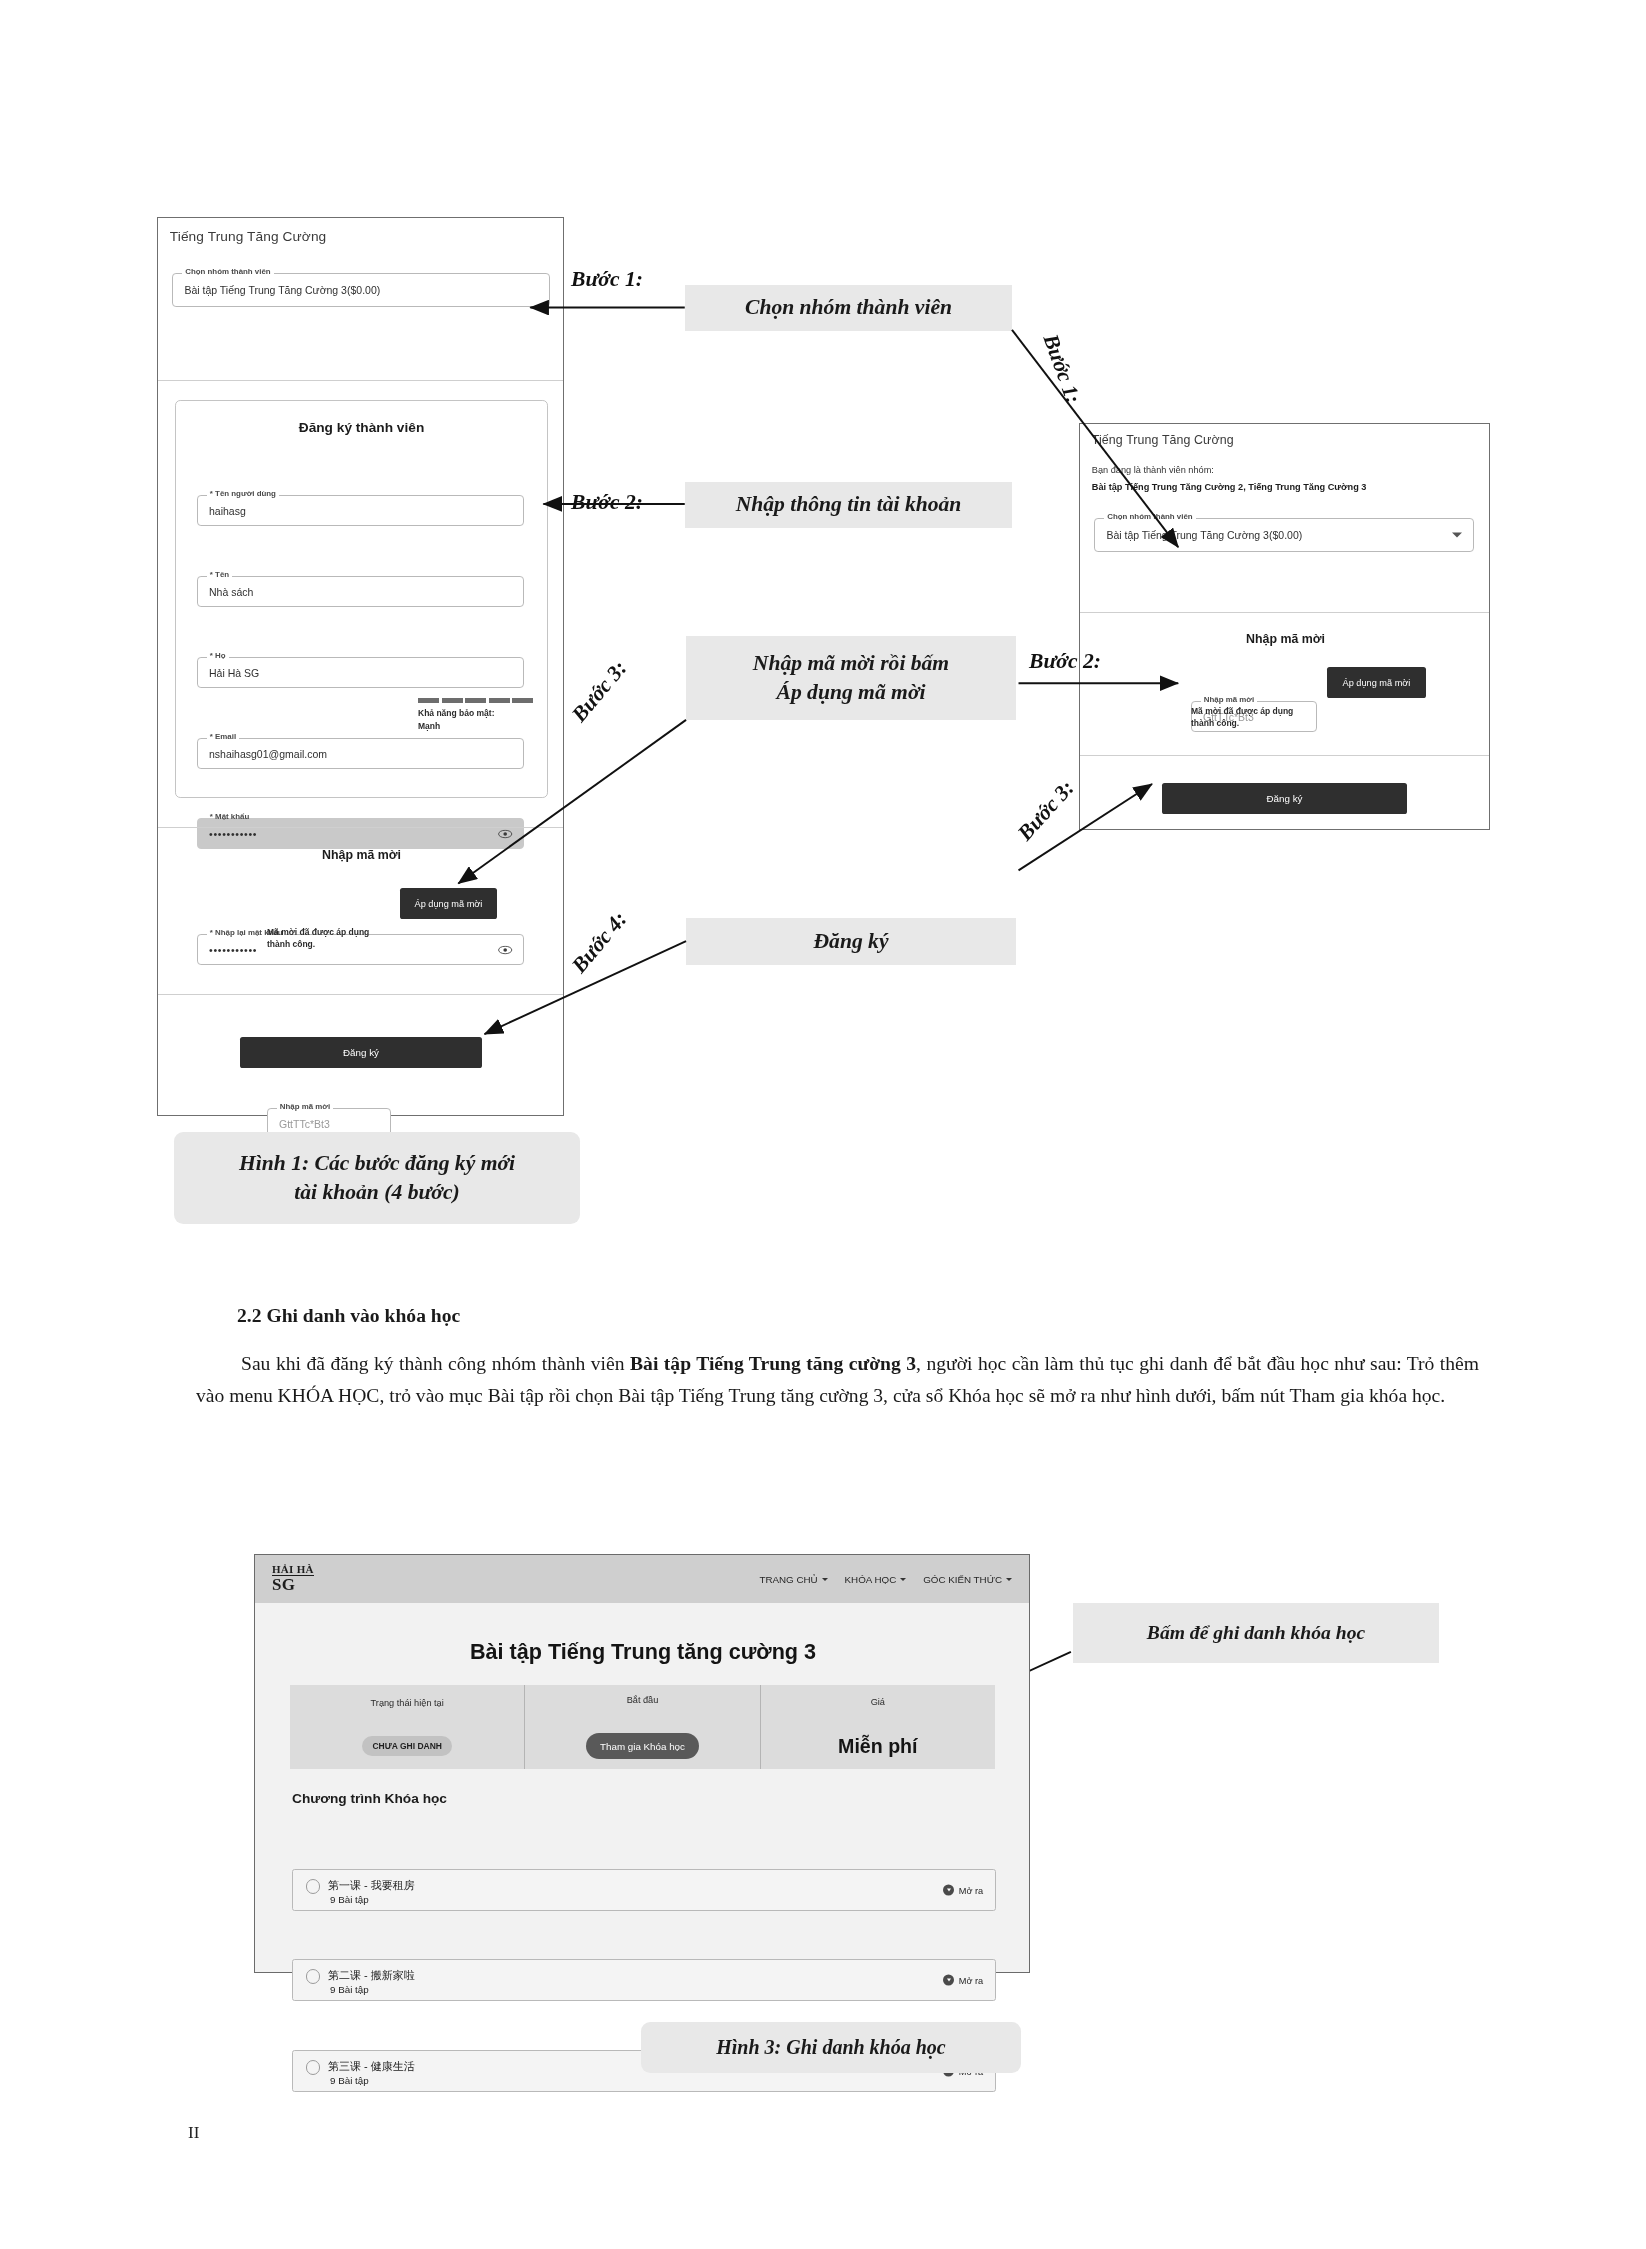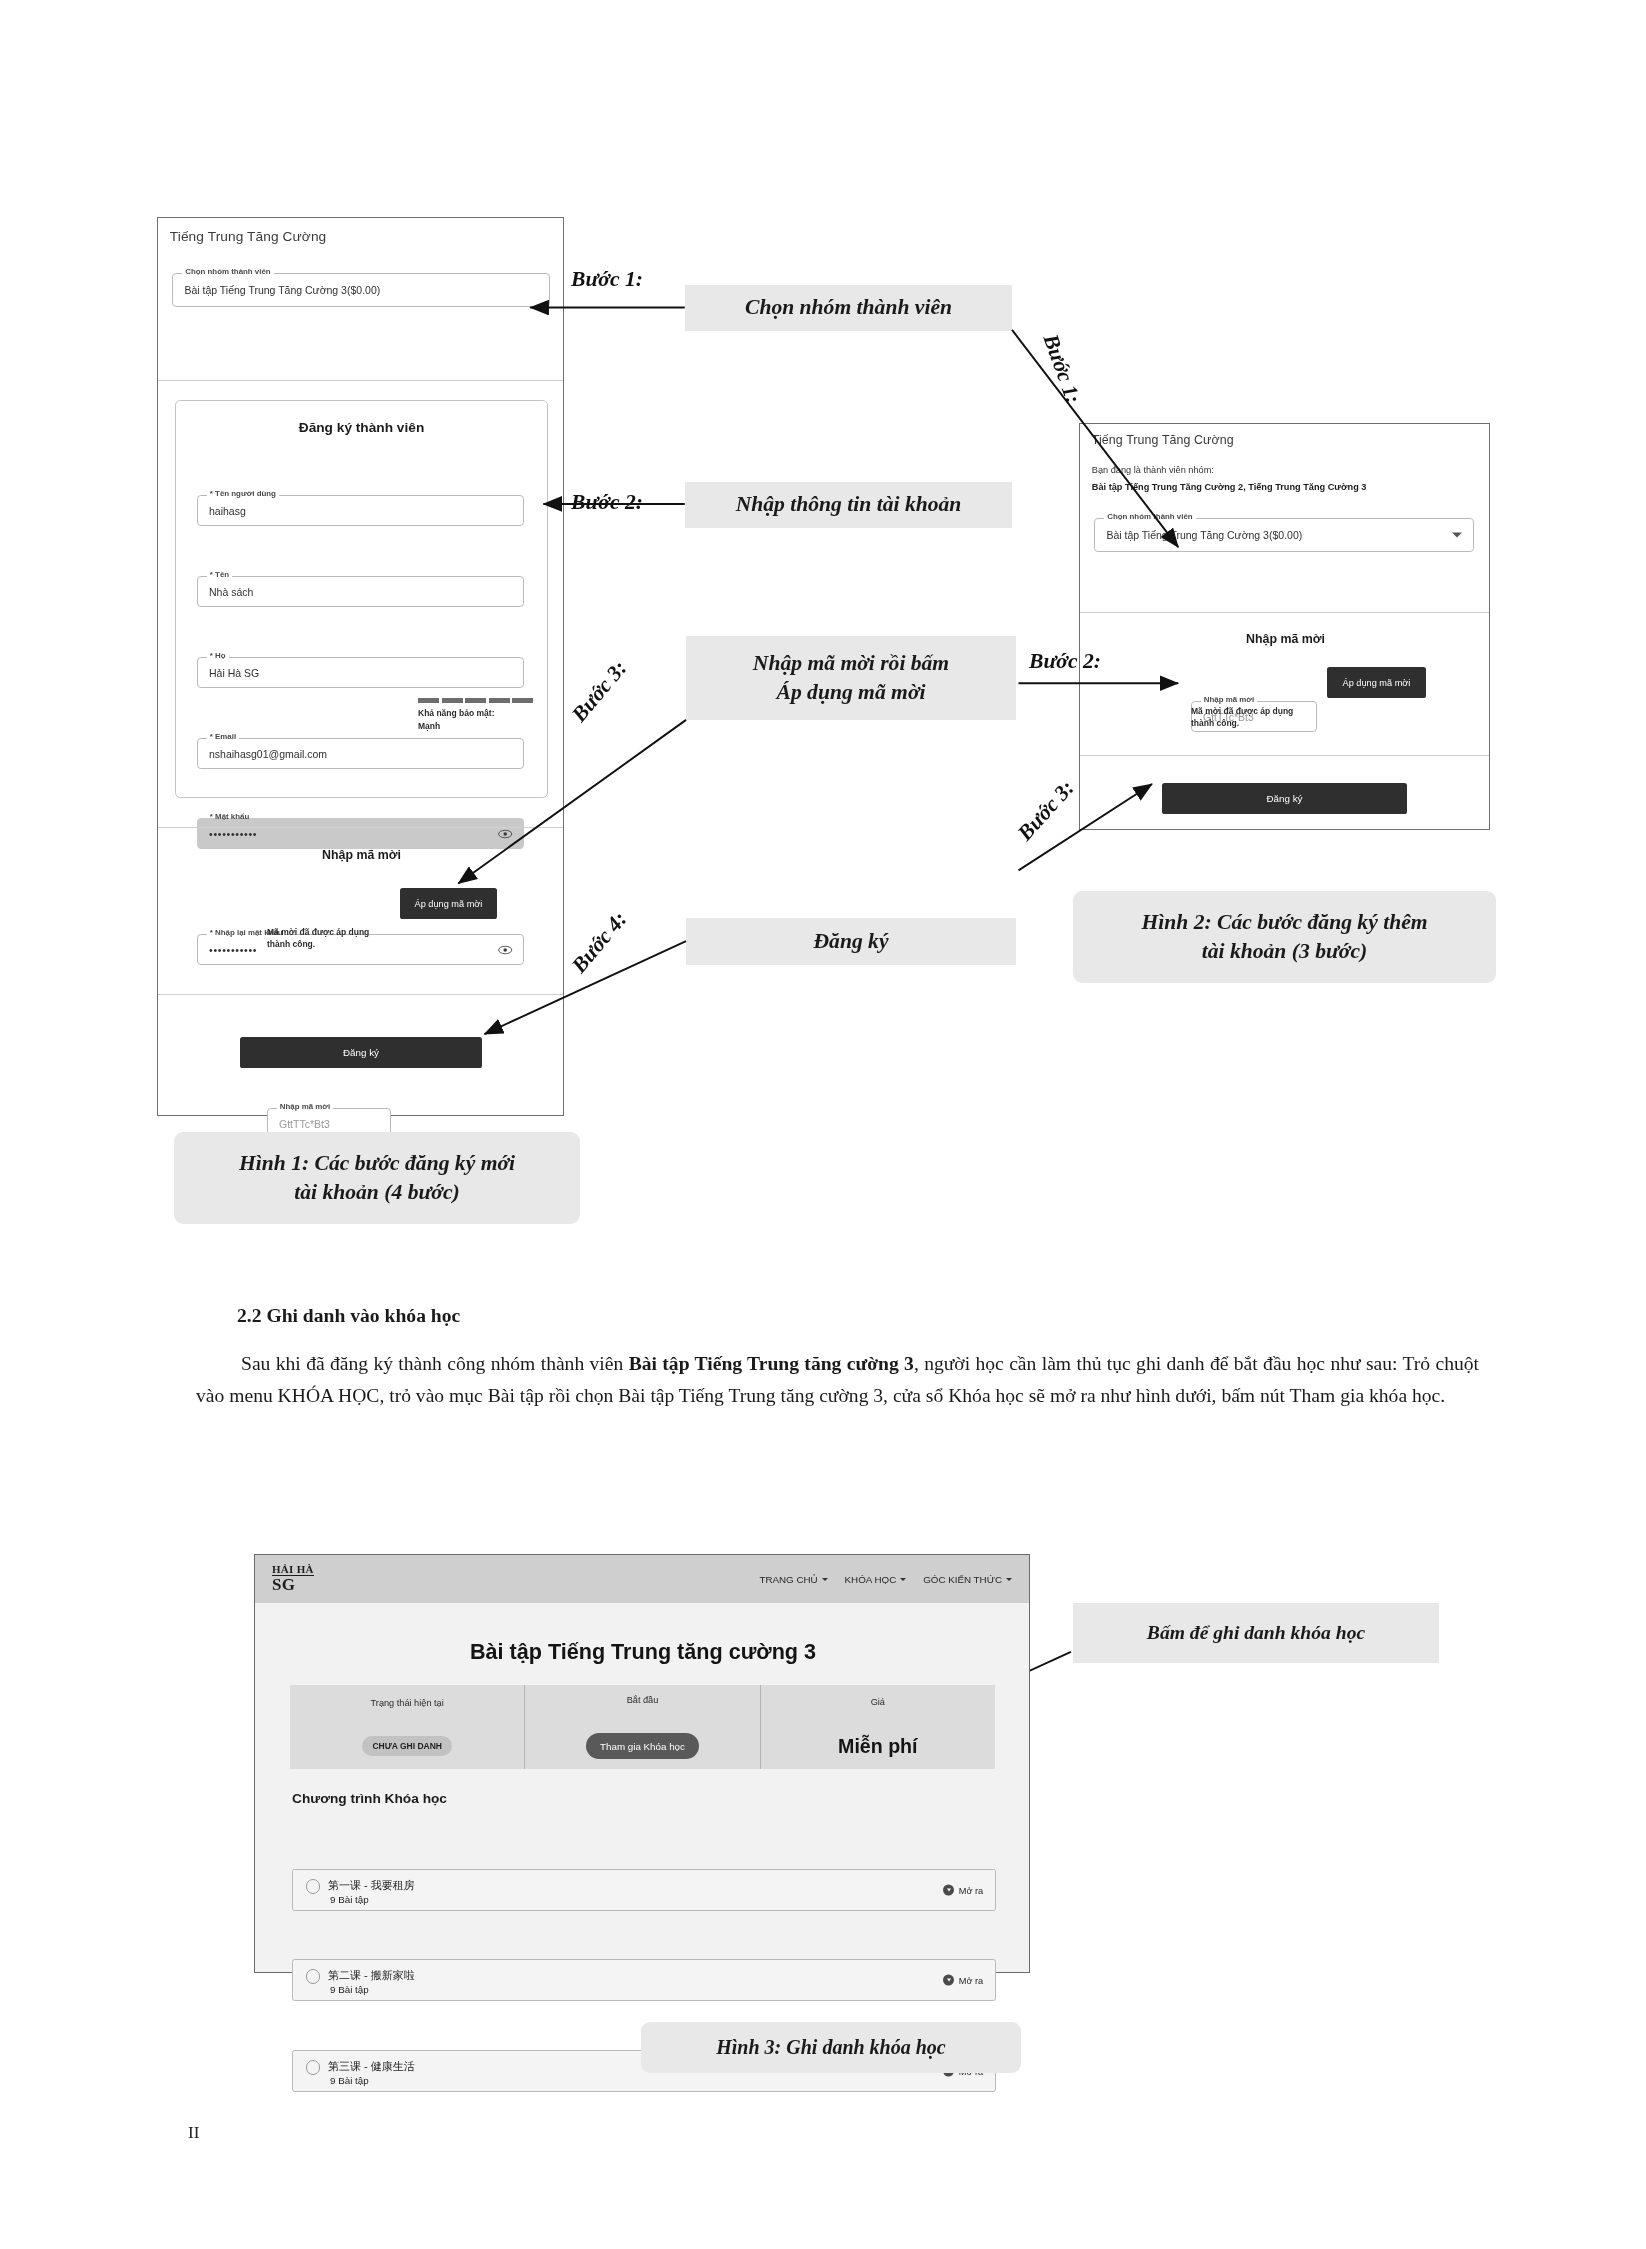--- a/index.html
+++ b/index.html
@@ -198,22 +198,20 @@
     </div>
     <div class="btn-dark abs" style="left:247px;top:243px;width:99px;height:31px;font-size:9.2px;">Áp dụng mã mời</div>
     <div class="abs" style="left:111px;top:281px;width:164px;font-size:8.5px;font-weight:bold;color:#2b2b2b;white-space:pre-line;line-height:1.45;">Mã mời đã được áp dụng
 thành công.</div>
 
     <div class="hr abs" style="left:0;top:331px;"></div>
 
     <div class="btn-dark abs" style="left:82px;top:359px;width:245px;height:31px;font-size:9.8px;">Đăng ký</div>
   </div>
 
-  <div class="callout rnd abs" style="left:1073px;top:891px;width:423px;height:92px;font-size:21.6px;white-space:pre-line;">Hình 2: Các bước đăng ký thêm
-tài khoản (3 bước)</div>
 
   <div class="callout abs" style="left:685px;top:285px;width:327px;height:46px;font-size:21.6px;">Chọn nhóm thành viên</div>
 
   <div class="callout abs" style="left:685px;top:482px;width:327px;height:46px;font-size:21.6px;">Nhập thông tin tài khoản</div>
 
   <div class="callout abs" style="left:686px;top:636px;width:330px;height:84px;font-size:21.6px;white-space:pre-line;">Nhập mã mời rồi bấm
 Áp dụng mã mời</div>
 
   <div class="callout abs" style="left:686px;top:918px;width:330px;height:47px;font-size:21.6px;">Đăng ký</div>
 
@@ -248,21 +246,21 @@
     <path d="M1556,1044 L1800,1044" stroke="#111" stroke-width="3" fill="none" marker-end="url(#ah)"></path>
 
     <path d="M1556,1330 L1760,1198" stroke="#111" stroke-width="3" fill="none" marker-end="url(#ah)"></path>
 
     <path d="M1636,2524 L1470,2600" stroke="#111" stroke-width="3" fill="none" marker-end="url(#ah)"></path>
   </svg>
 
   <div class="h3 abs" style="left:237px;top:1305px;">2.2 Ghi danh vào khóa học</div>
 
   <div class="para abs" style="left:196px;top:1348px;width:1283px;text-indent:45px;">
-    <span>Sau khi đã đăng ký thành công nhóm thành viên </span><b>Bài tập Tiếng Trung tăng cường 3</b><span>, người học cần làm thủ tục ghi danh để bắt đầu học như sau: Trỏ chuột vào menu KHÓA HỌC, trỏ vào mục Bài tập rồi chọn Bài tập Tiếng Trung tăng cường 3, cửa sổ Khóa học sẽ mở ra như hình dưới, bấm nút Tham gia khóa học.</span>
+    <span>Sau khi đã đăng ký thành công nhóm thành viên </span><b>Bài tập Tiếng Trung tăng cường 3</b><span>, người học cần làm thủ tục ghi danh để bắt đầu học như sau: Trỏ thêm vào menu KHÓA HỌC, trỏ vào mục Bài tập rồi chọn Bài tập Tiếng Trung tăng cường 3, cửa sổ Khóa học sẽ mở ra như hình dưới, bấm nút Tham gia khóa học.</span>
   </div>
 
   <div class="site abs" style="left:254px;top:1554px;width:776px;height:419px;">
 
     <div class="site-top" style="height:48px;padding:0 17px;">
       <div class="brand">
         <div class="b1">HẢI HÀ</div>
         <div class="b2">SG</div>
       </div>
       <div class="nav">

